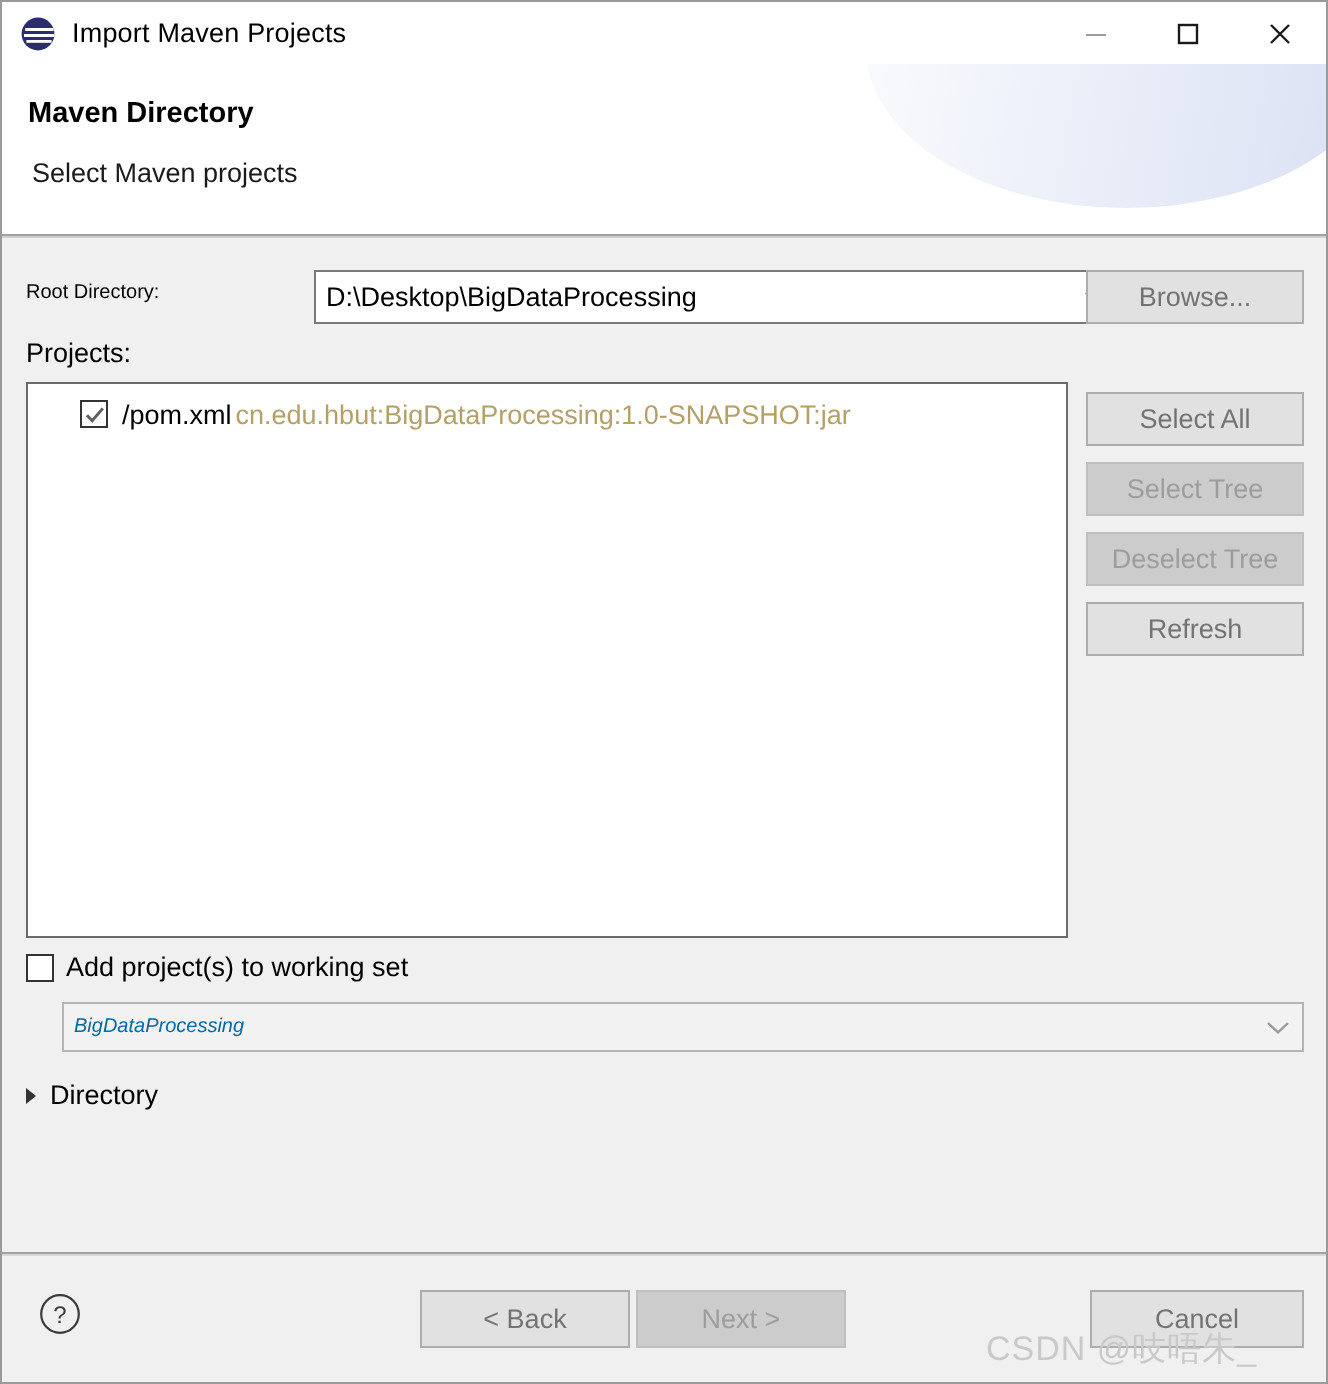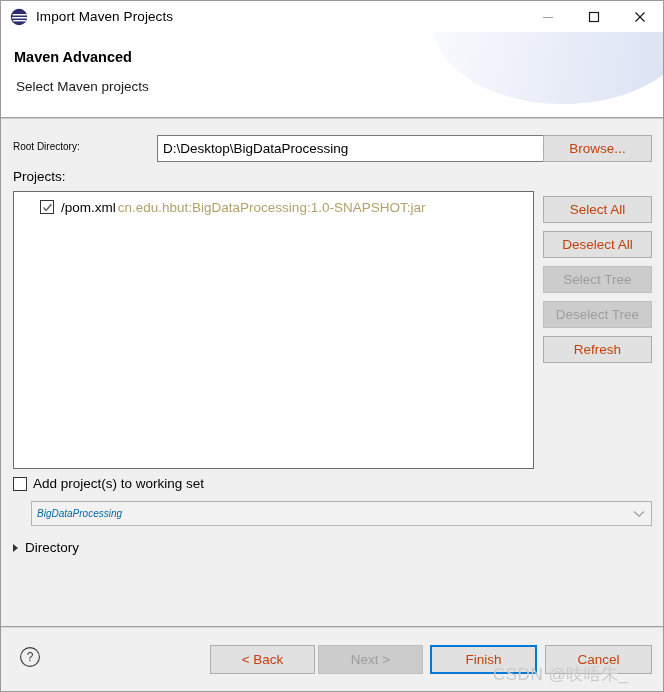--- a/index.html
+++ b/index.html
@@ -158,21 +158,21 @@
     display: flex;
     align-items: center;
   }
 
   .btn {
     background: #e1e1e1;
     border: 1px solid #adadad;
     box-sizing: border-box;
     font-family: "Liberation Sans", sans-serif;
     font-size: 13.5px;
-    color: #c2410c;
+    color: #737373;
     display: flex;
     align-items: center;
     justify-content: center;
     cursor: default;
     padding: 0;
   }
   .btn.disabled {
     color: #9d9d9d;
     background: #cccccc;
     border-color: #bfbfbf;
@@ -378,21 +378,21 @@
       <div class="winbtn close">
         <svg width="12" height="12" viewBox="0 0 12 12">
           <path d="M1.5 1.5 L10.5 10.5 M10.5 1.5 L1.5 10.5" stroke="#1a1a1a" stroke-width="1.2"></path>
         </svg>
       </div>
     </div>
   </div>
 
   <div class="header">
     <div class="header-swoosh"></div>
-    <div class="header-title">Maven Advanced</div>
+    <div class="header-title">Maven Directory</div>
     <div class="header-sub">Select Maven projects</div>
   </div>
   <div class="header-rule"></div>
   <div class="header-rule2"></div>
 
   <div class="body"></div>
 
   <div class="lbl-root">Root Directory:</div>
 
   <div class="combo-root">
@@ -415,21 +415,20 @@
           <path d="M1.5 5.6 L4.1 8.4 L9.4 2.2" fill="none" stroke="#606060" stroke-width="1.5"></path>
         </svg>
       </div>
       <div class="tree-name">/pom.xml</div>
       <div class="tree-coord">cn.edu.hbut:BigDataProcessing:1.0-SNAPSHOT:jar</div>
     </div>
   </div>
 
   <div class="sidebtns">
     <div class="btn">Select All</div>
-    <div class="btn">Deselect All</div>
     <div class="btn disabled">Select Tree</div>
     <div class="btn disabled">Deselect Tree</div>
     <div class="btn">Refresh</div>
   </div>
 
   <div class="ws-check">
     <div class="cbox"></div>
     <div class="ws-label">Add project(s) to working set</div>
   </div>
 
@@ -453,18 +452,17 @@
 
   <div class="help-icon">
     <svg width="22" height="22" viewBox="0 0 22 22">
       <circle cx="11" cy="11" r="9.4" fill="none" stroke="#3a3a3a" stroke-width="1.1"></circle>
       <text x="11" y="15.4" font-family="Liberation Sans, sans-serif" font-size="12" fill="#3a3a3a" text-anchor="middle">?</text>
     </svg>
   </div>
 
   <div class="btn btn-back">&lt; Back</div>
   <div class="btn btn-next disabled">Next &gt;</div>
-  <div class="btn btn-finish default">Finish</div>
   <div class="btn btn-cancel">Cancel</div>
 
   <div class="watermark">CSDN @吱唔朱_</div>
 
 </div>
 
 </body></html>

